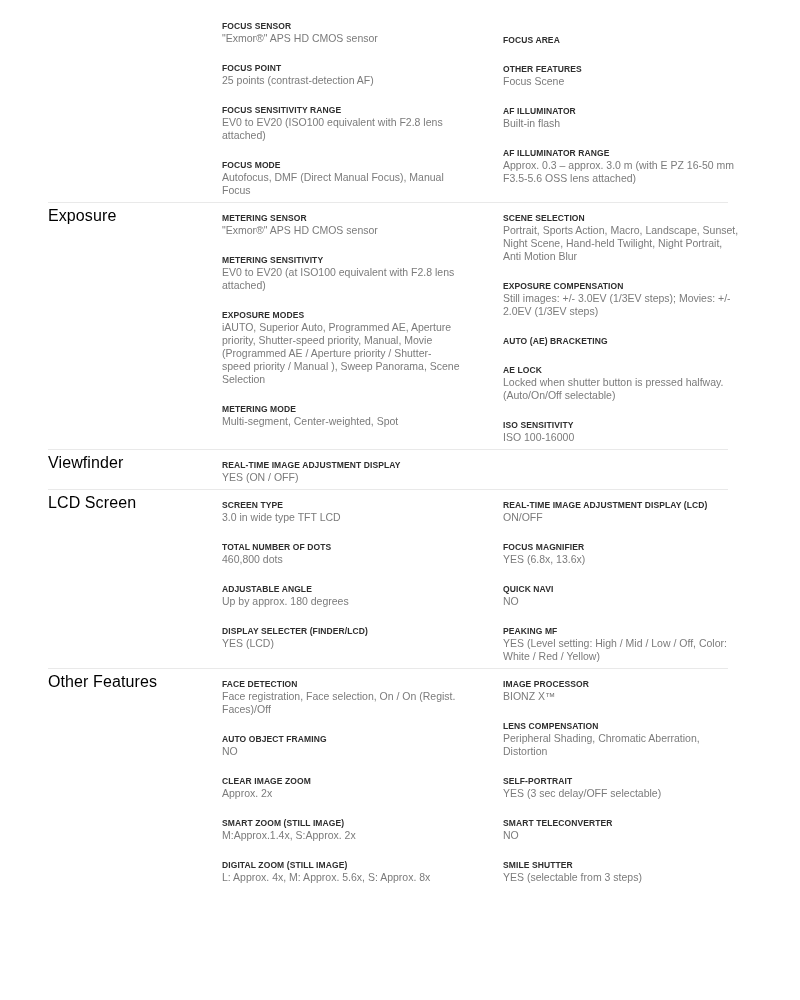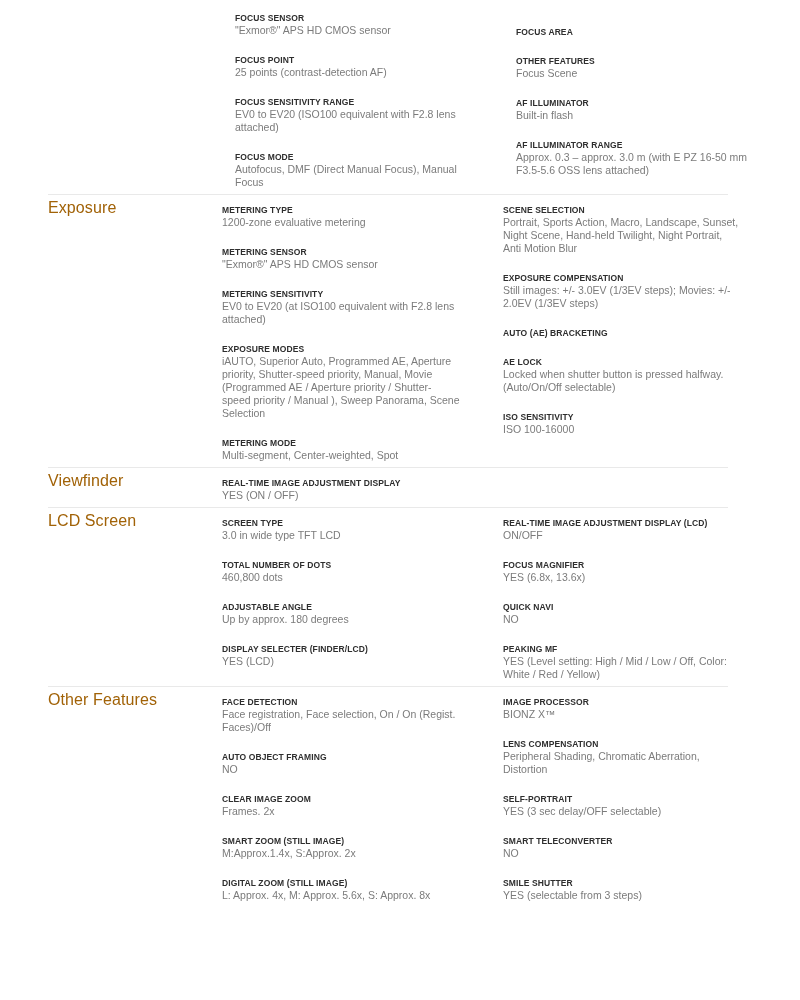--- a/index.html
+++ b/index.html
@@ -14,29 +14,28 @@
   .page {
     margin: 0 72px 0 48px;
   }
   .section {
     display: flex;
     border-top: 1px solid #e9e9e9;
     padding: 4px 0 5px 0;
   }
   .section.first {
     border-top: none;
-    padding-top: 12px;
-    gap: 13px;
+    padding-top: 20px;
   }
   .sec-title {
     width: 174px;
     flex: 0 0 174px;
     font-size: 16px;
     line-height: 18px;
-    color: #a16207;
+    color: #000000;
     letter-spacing: 0.1px;
   }
   .cols {
     display: flex;
     flex: 1 1 auto;
   }
   .col {
     width: 251px;
     flex: 0 0 251px;
     padding-top: 5px;
@@ -108,24 +107,20 @@
 F3.5-5.6 OSS lens attached)</div>
   </div>
         </div>
     </div>
   </div>
     <div class="section">
     <div class="sec-title">Exposure</div>
     <div class="cols">
       <div class="col col-left">
           <div class="spec-item">
-    <div class="spec-label">METERING TYPE</div>
-    <div class="spec-value">1200-zone evaluative metering</div>
-  </div>
-          <div class="spec-item">
     <div class="spec-label">METERING SENSOR</div>
     <div class="spec-value">"Exmor®" APS HD CMOS sensor</div>
   </div>
           <div class="spec-item">
     <div class="spec-label">METERING SENSITIVITY</div>
     <div class="spec-value">EV0 to EV20 (at ISO100 equivalent with F2.8 lens
 attached)</div>
   </div>
           <div class="spec-item">
     <div class="spec-label">EXPOSURE MODES</div>
@@ -229,21 +224,21 @@
     <div class="spec-label">FACE DETECTION</div>
     <div class="spec-value">Face registration, Face selection, On / On (Regist.
 Faces)/Off</div>
   </div>
           <div class="spec-item">
     <div class="spec-label">AUTO OBJECT FRAMING</div>
     <div class="spec-value">NO</div>
   </div>
           <div class="spec-item">
     <div class="spec-label">CLEAR IMAGE ZOOM</div>
-    <div class="spec-value">Frames. 2x</div>
+    <div class="spec-value">Approx. 2x</div>
   </div>
           <div class="spec-item">
     <div class="spec-label">SMART ZOOM (STILL IMAGE)</div>
     <div class="spec-value">M:Approx.1.4x, S:Approx. 2x</div>
   </div>
           <div class="spec-item">
     <div class="spec-label">DIGITAL ZOOM (STILL IMAGE)</div>
     <div class="spec-value">L: Approx. 4x, M: Approx. 5.6x, S: Approx. 8x</div>
   </div>
         </div>

